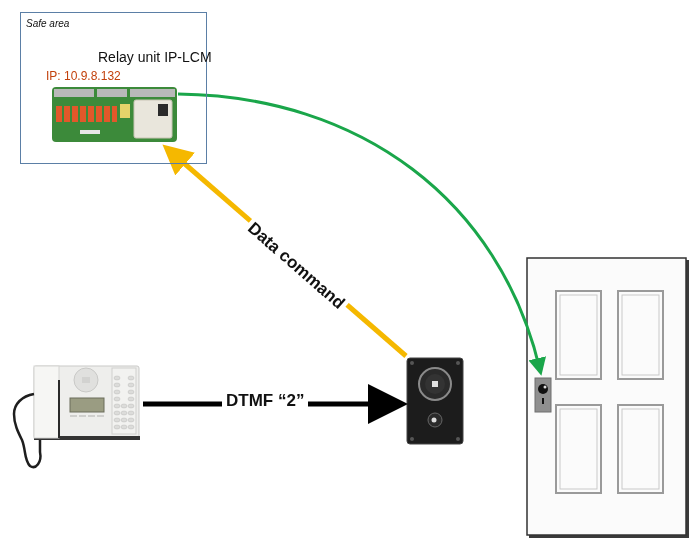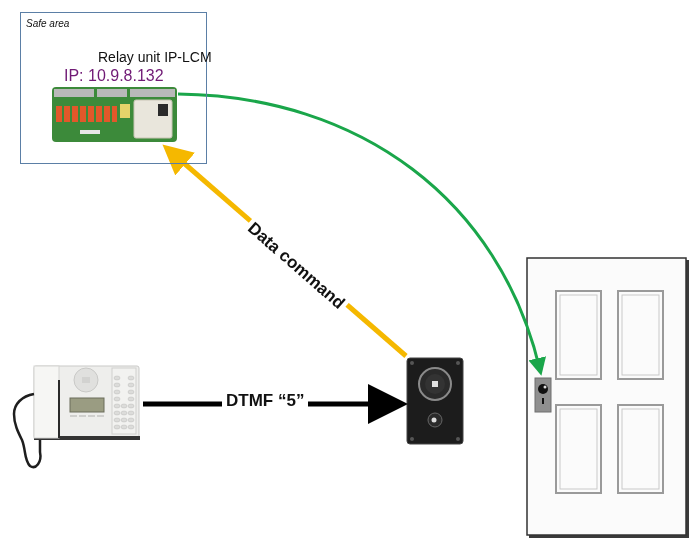--- a/index.html
+++ b/index.html
@@ -1,21 +1,21 @@
 <!DOCTYPE html>
 <html><head>
   <meta charset="utf-8">
   <style>
     html, body { margin: 0; padding: 0; background: #ffffff; }
     body { width: 700px; height: 545px; position: relative; overflow: hidden; font-family: "Liberation Sans", sans-serif; }
     #diagram { position: absolute; left: 0; top: 0; width: 700px; height: 545px; }
     .safe-box { position: absolute; left: 20px; top: 12px; width: 187px; height: 152px; border: 1.5px solid #5b7fa6; box-sizing: border-box; }
     .safe-label { position: absolute; left: 26px; top: 18px; font-size: 10px; font-style: italic; color: #111; }
     .relay-title { position: absolute; left: 58px; top: 48px; font-size: 14px; color: #111; line-height: 18px; margin-left: 40px; }
-    .relay-ip { position: absolute; left: 64px; top: 67px; font-size: 16px; color: #701a75; line-height: 18px; }
+    .relay-ip { position: absolute; left: 46px; top: 67px; font-size: 12px; color: #c2410c; line-height: 18px; }
     .dtmf-label { position: absolute; left: 222px; top: 391px; font-size: 17px; font-weight: bold; color: #111; background: #fff; padding: 0 4px; }
     .data-label { position: absolute; left: 232px; top: 256px; font-size: 17px; font-weight: bold; color: #111; background: #fff; padding: 0 3px; transform: rotate(41deg); transform-origin: 50% 50%; white-space: nowrap; }
   </style>
 </head>
 <body>
 
 <svg id="diagram" viewBox="0 0 700 545">
   <defs>
     <marker id="arrow-black" markerWidth="8" markerHeight="8" refX="6" refY="4" orient="auto" markerUnits="strokeWidth">
       <path d="M0,0 L8,4 L0,8 z" fill="#000"></path>
@@ -127,14 +127,14 @@
 
   <line x1="143" y1="404" x2="398" y2="404" stroke="#000" stroke-width="5" marker-end="url(#arrow-black)"></line>
   <line x1="406" y1="356" x2="170" y2="151" stroke="#f5b800" stroke-width="5" marker-end="url(#arrow-yellow)"></line>
   <path d="M178,94 C360,96 500,200 540,370" fill="none" stroke="#1aa64a" stroke-width="3" marker-end="url(#arrow-green)"></path>
 </svg>
 
 <div class="safe-box"></div>
 <div class="safe-label">Safe area</div>
 <div class="relay-title">Relay unit IP-LCM</div>
 <div class="relay-ip">IP: 10.9.8.132</div>
-<div class="dtmf-label">DTMF “5”</div>
+<div class="dtmf-label">DTMF “2”</div>
 <div class="data-label">Data command</div>
 
 </body></html>

